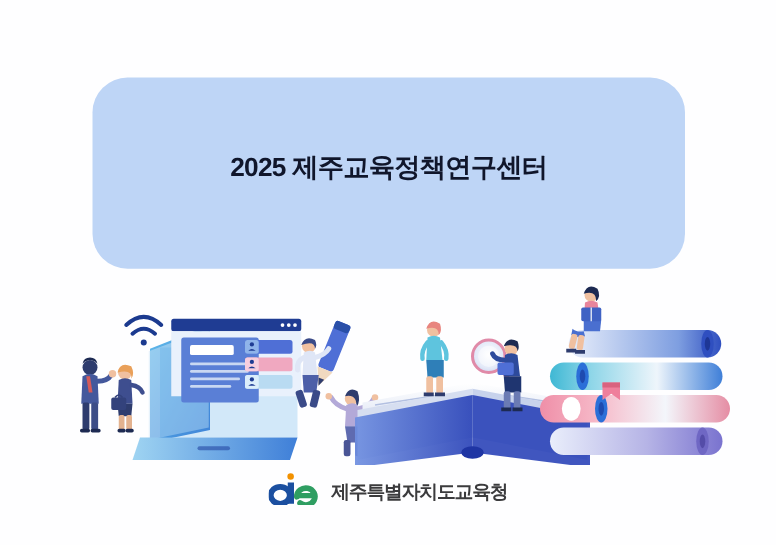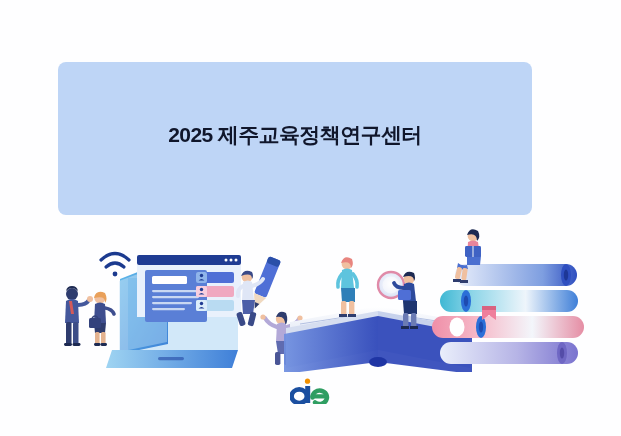--- a/index.html
+++ b/index.html
@@ -16,26 +16,26 @@
     position: relative;
     width: 621px;
     height: 436px;
     background: #fefeff;
     overflow: hidden;
   }
 
   
   .title-banner {
     position: absolute;
-    left: 58px;
+    left: 74px;
     top: 62px;
     width: 474px;
     height: 153px;
     background: #bed5f6;
-    border-radius: 8px;
+    border-radius: 28px;
     display: flex;
     flex-direction: column;
     align-items: center;
     justify-content: center;
     box-sizing: border-box;
     padding-top: 6px;
   }
 
   .subtitle {
     font-size: 21px;
@@ -370,15 +370,16 @@
 
         <circle cx="17.5" cy="3.2" r="2.6" fill="#f29100"></circle>
 
         <path d="M15.2 8 L20.2 8 L20.2 25 L15.2 25 Z" fill="#1b4fa0"></path>
         <ellipse cx="9.2" cy="18.2" rx="7.6" ry="6.8" fill="none" stroke="#1b4fa0" stroke-width="4.6"></ellipse>
 
         <path d="M22.5 19.4 a7.2 6.8 0 1 1 2.6 5.1" fill="none" stroke="#2f9e62" stroke-width="4.6" stroke-linecap="round"></path>
         <line x1="22.6" y1="18.4" x2="35.6" y2="18.4" stroke="#2f9e62" stroke-width="4.2" stroke-linecap="round"></line>
       </svg>
     </span>
+    <span class="logo-text">제주특별자치도교육청</span>
   </div>
 
 </div>
 
 </body></html>

